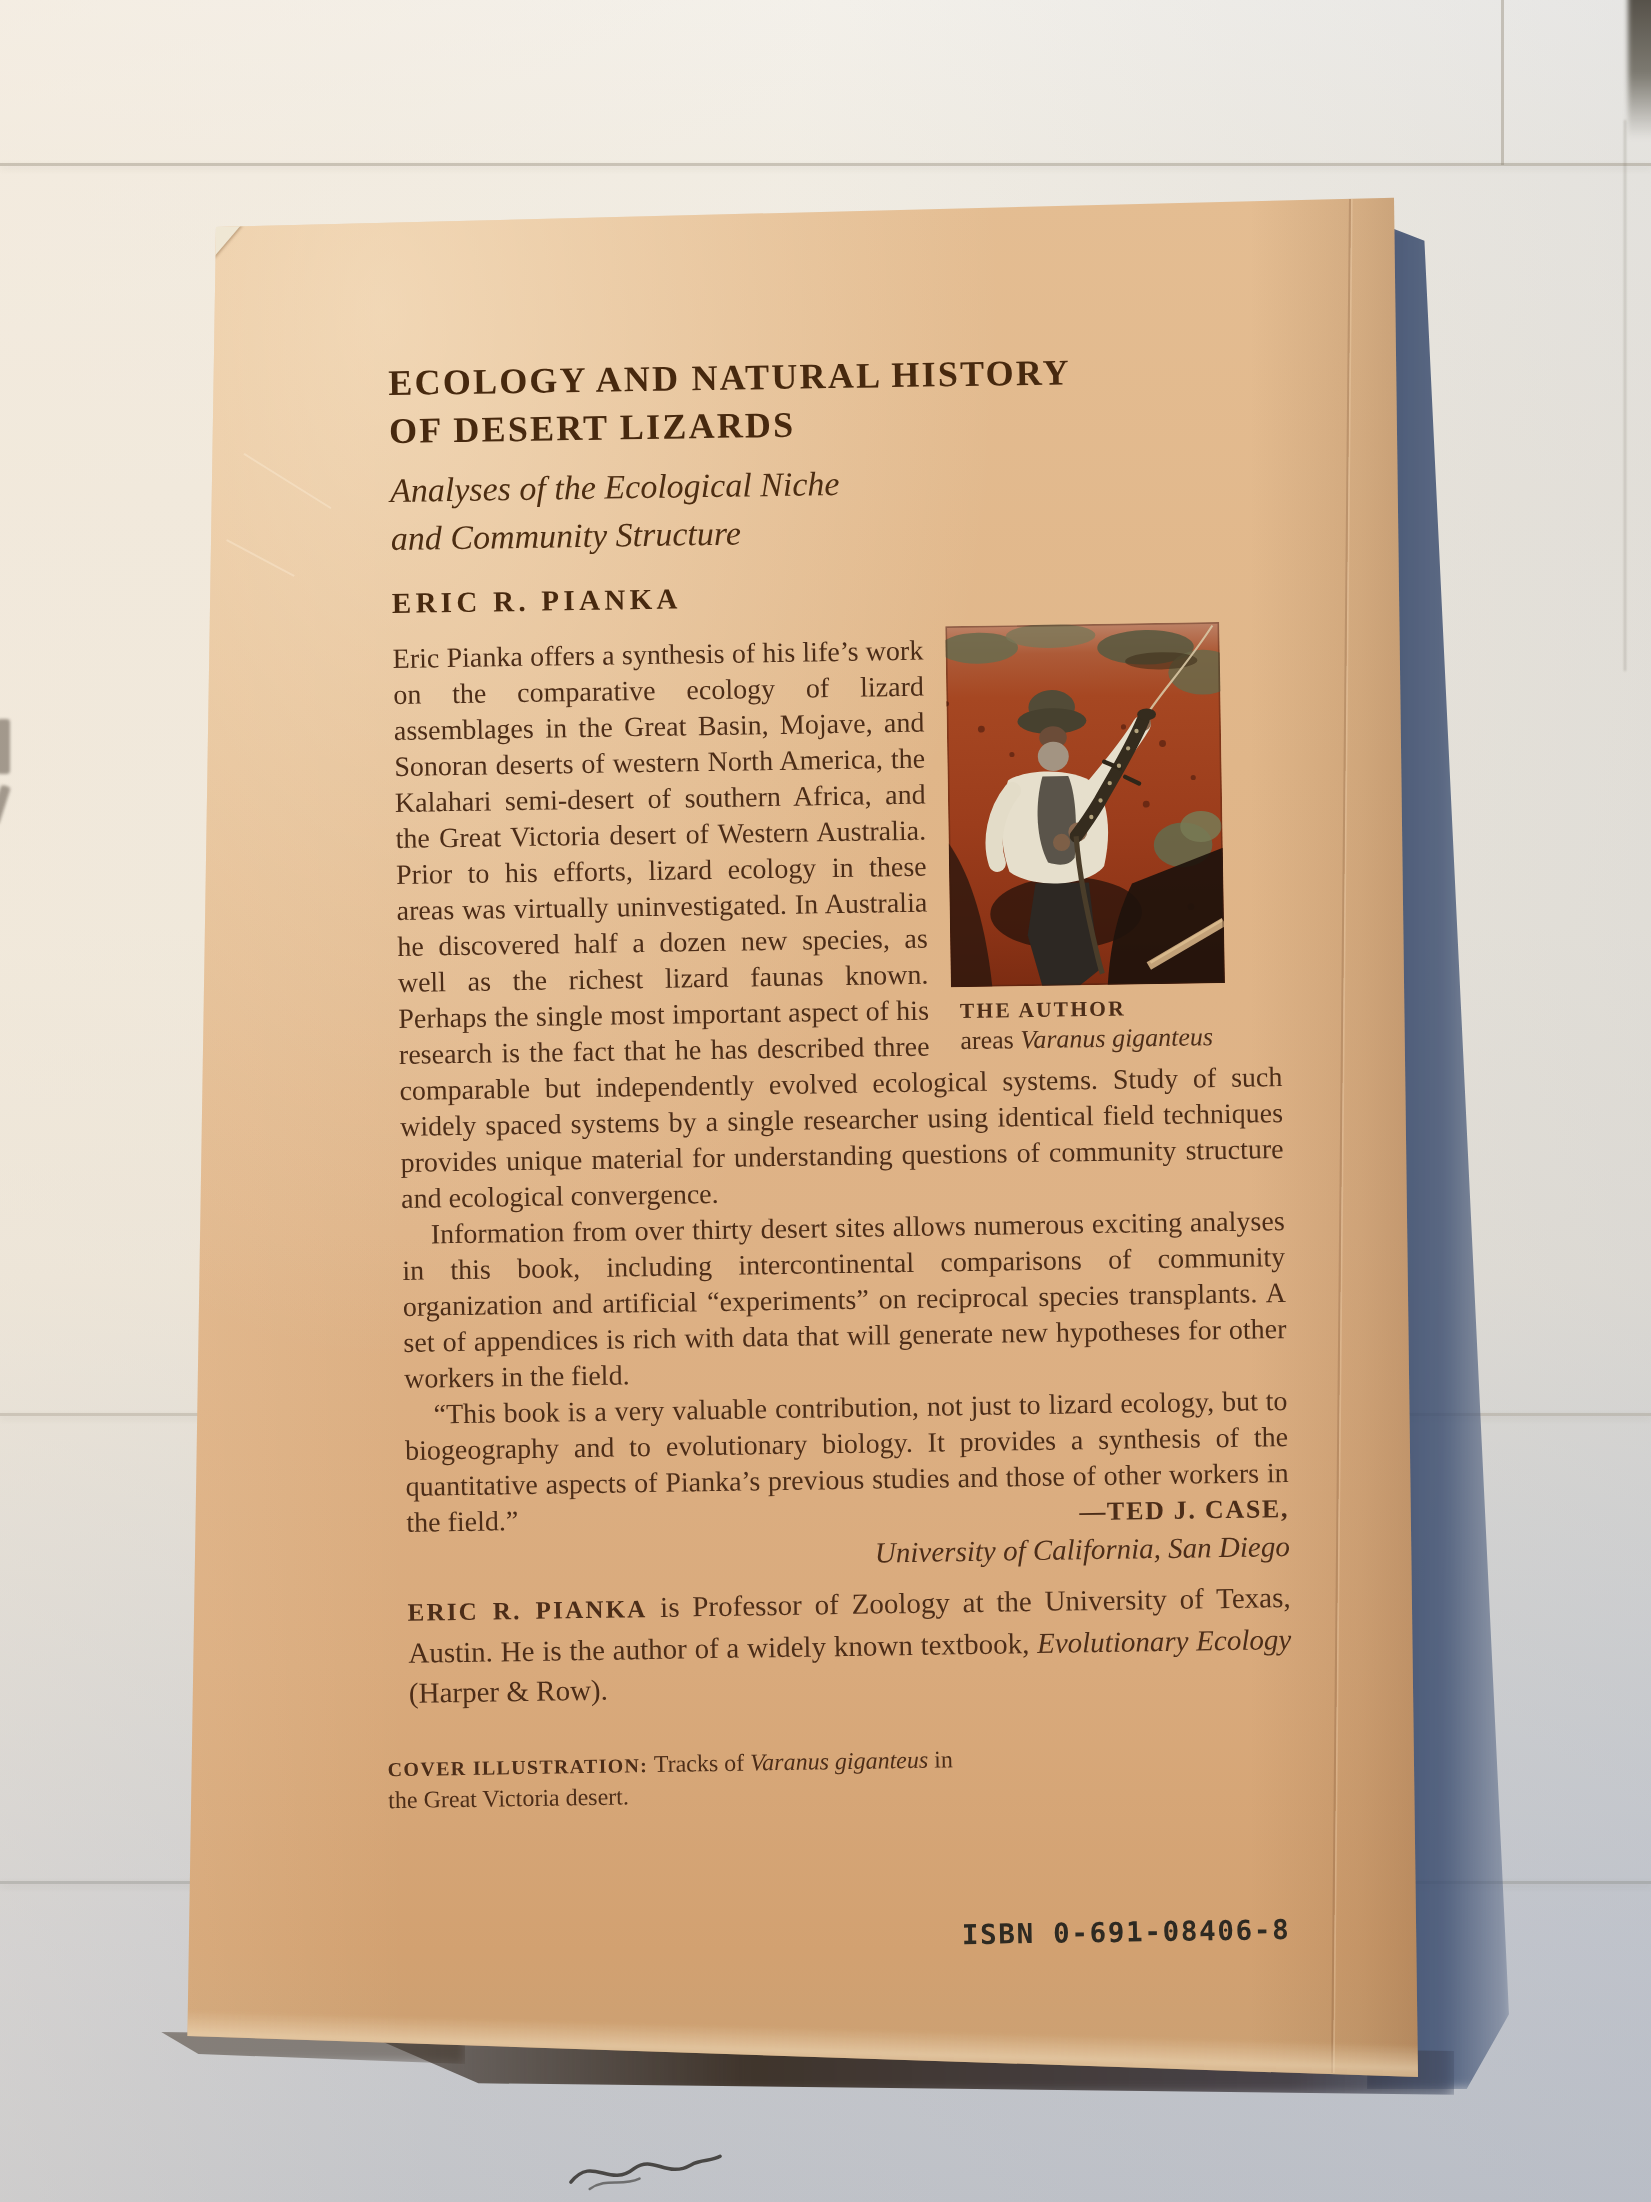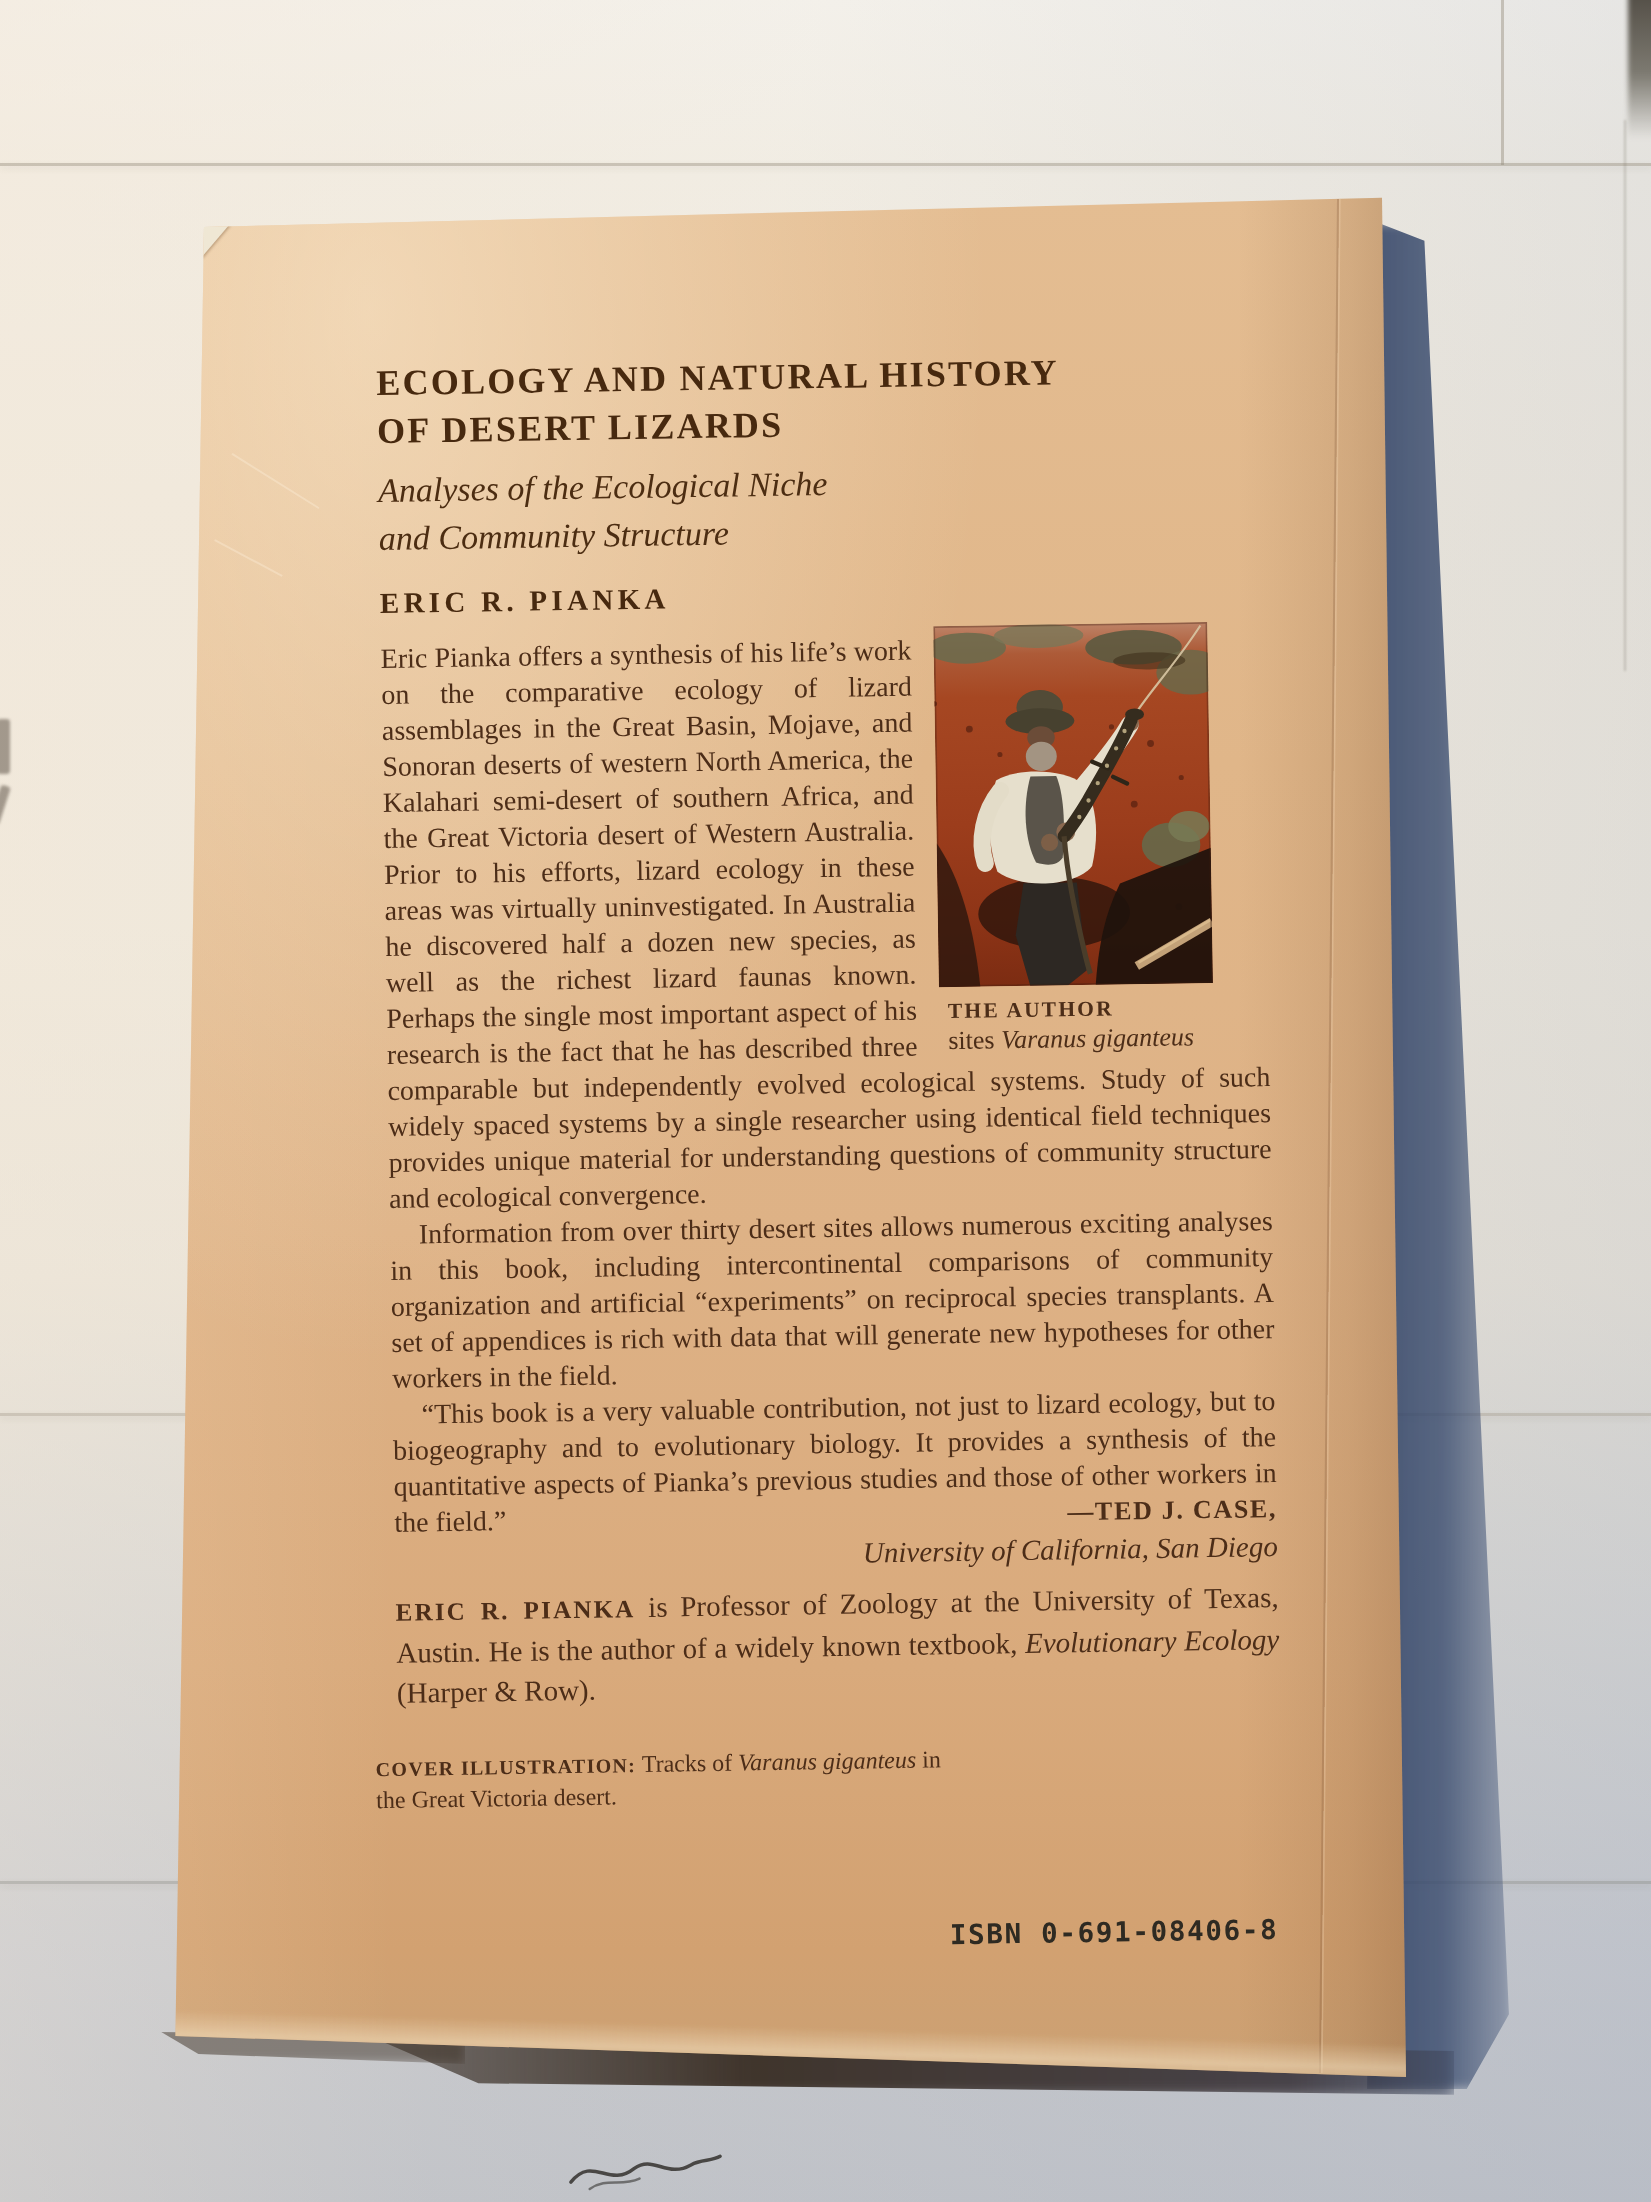--- a/index.html
+++ b/index.html
@@ -41,21 +41,21 @@
     clip-path:polygon(0% 8%,100% 30%,100% 95%,10% 78%);
     filter:blur(7.7px);
   }
   .shadow-corner{
     position:absolute;left:155px;top:2024px;width:310px;height:40px;
     background:rgba(60,48,36,0.5);clip-path:polygon(2% 20%,100% 30%,100% 100%,14% 75%);
     filter:blur(6px);
   }
   
   .book{
-    position:absolute;left:172px;top:196px;width:1239px;height:1886px;
+    position:absolute;left:184px;top:196px;width:1239px;height:1886px;
     clip-path:polygon(32px 31px,1210px 1.7px,1234px 1881px,3.4px 1840px);
   }
   .cover{
     position:absolute;inset:0;
     background:
       radial-gradient(ellipse at 16% 6%, rgba(255,242,218,0.5) 0%, rgba(255,242,218,0) 42%),
       linear-gradient(90deg, rgba(255,235,205,0.12) 0%, rgba(0,0,0,0) 18%, rgba(0,0,0,0) 86%, rgba(124,84,48,0.16) 95%, rgba(106,66,34,0.26) 100%),
       linear-gradient(180deg,#e4bd92 0%,#e0b689 30%,#deb286 55%,#d9aa7c 78%,#d2a171 93%,#caa073 100%);
   }
   .cover-crease{
@@ -217,21 +217,21 @@
             <ellipse cx="272" cy="258" rx="34" ry="26" fill="#66694a" opacity="0.9"></ellipse>
             <ellipse cx="293" cy="237" rx="24" ry="18" fill="#787a55" opacity="0.85"></ellipse>
             <path d="M212,302 L318,262 L318,419 L182,419 C187,362 197,332 212,302 Z" fill="#1e120c" opacity="0.92"></path>
             <path d="M230,398 L318,348" stroke="#c2a178" stroke-width="10"></path>
             <path d="M232,394 L316,346" stroke="#d8b98c" stroke-width="3"></path>
             <path d="M0,252 C20,282 40,332 48,419 L0,419 Z" fill="#2a160e" opacity="0.8"></path>
             <rect x="1" y="1" width="316" height="417" fill="none" stroke="rgba(60,30,15,0.35)" stroke-width="2"></rect>
           </svg>
           <span class="figcap">
             <span class="cap1">THE AUTHOR</span>
-            <span class="cap2"><span>sites </span><span class="italic">Varanus giganteus</span></span>
+            <span class="cap2"><span>areas </span><span class="italic">Varanus giganteus</span></span>
           </span>
         </span>
         <span>Eric Pianka offers a synthesis of his life’s work on the comparative ecology of lizard assemblages in the Great Basin, Mojave, and Sonoran deserts of western North America, the Kalahari semi-desert of southern Africa, and the Great Victoria desert of Western Australia. Prior to his efforts, lizard ecology in these areas was virtually uninvestigated. In Australia he discovered half a dozen new species, as well as the richest lizard faunas known. Perhaps the single most important aspect of his research is the fact that he has described three comparable but independently evolved ecological systems. Study of such widely spaced systems by a single researcher using identical field techniques provides unique material for understanding questions of community structure and ecological convergence.</span>
       </p>
       <p class="indent">Information from over thirty desert sites allows numerous exciting analyses in this book, including intercontinental comparisons of community organization and artificial “experiments” on reciprocal species transplants. A set of appendices is rich with data that will generate new hypotheses for other workers in the field.</p>
       <p class="indent">“This book is a very valuable contribution, not just to lizard ecology, but to biogeography and to evolutionary biology. It provides a synthesis of the quantitative aspects of Pianka’s previous studies and those of other workers in the field.”</p>
     </div>
 
     <div class="attr-line">—TED J. CASE,</div>
     <div class="affil-line">University of California, San Diego</div>

